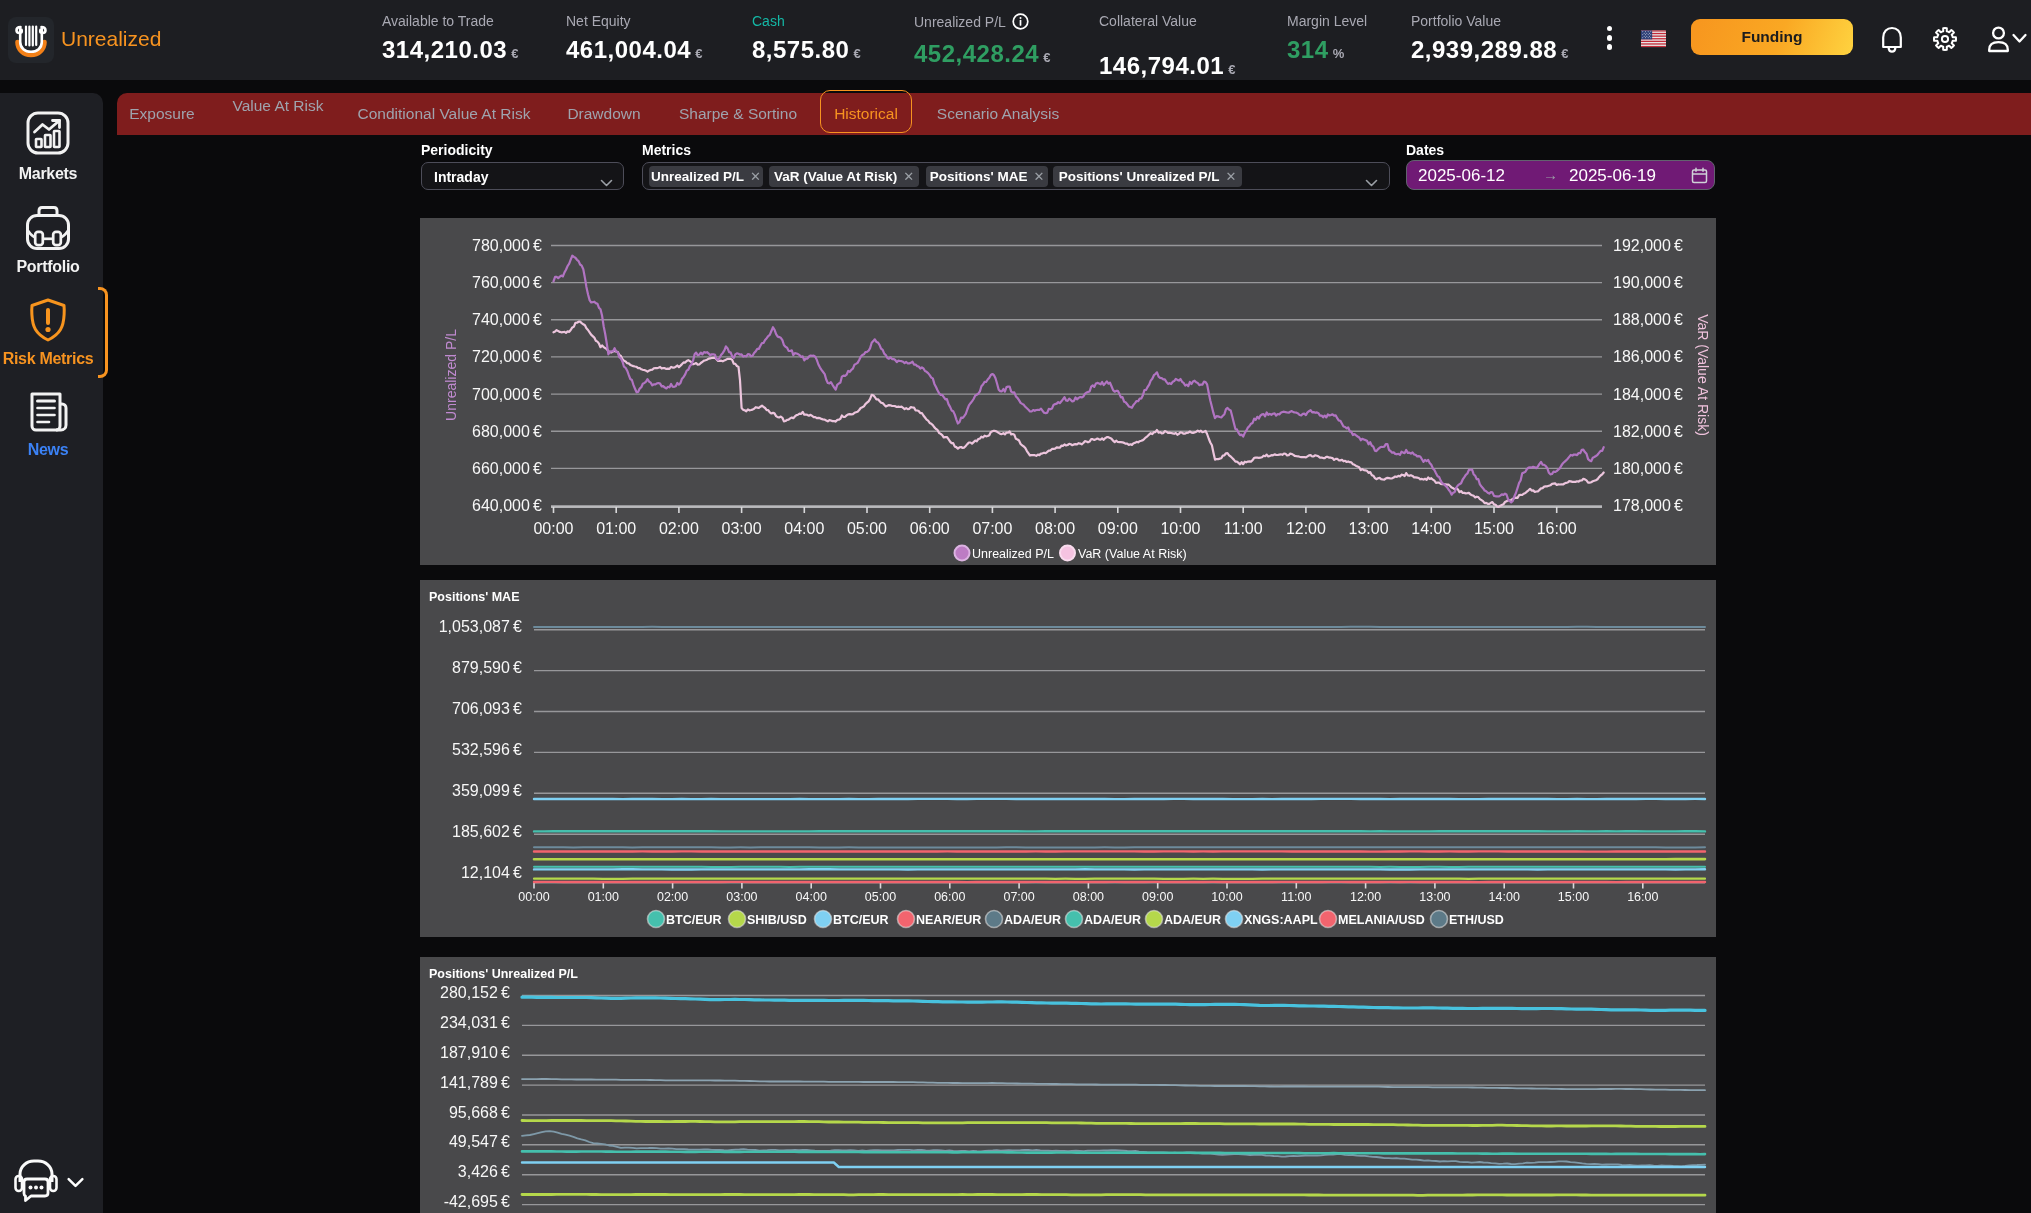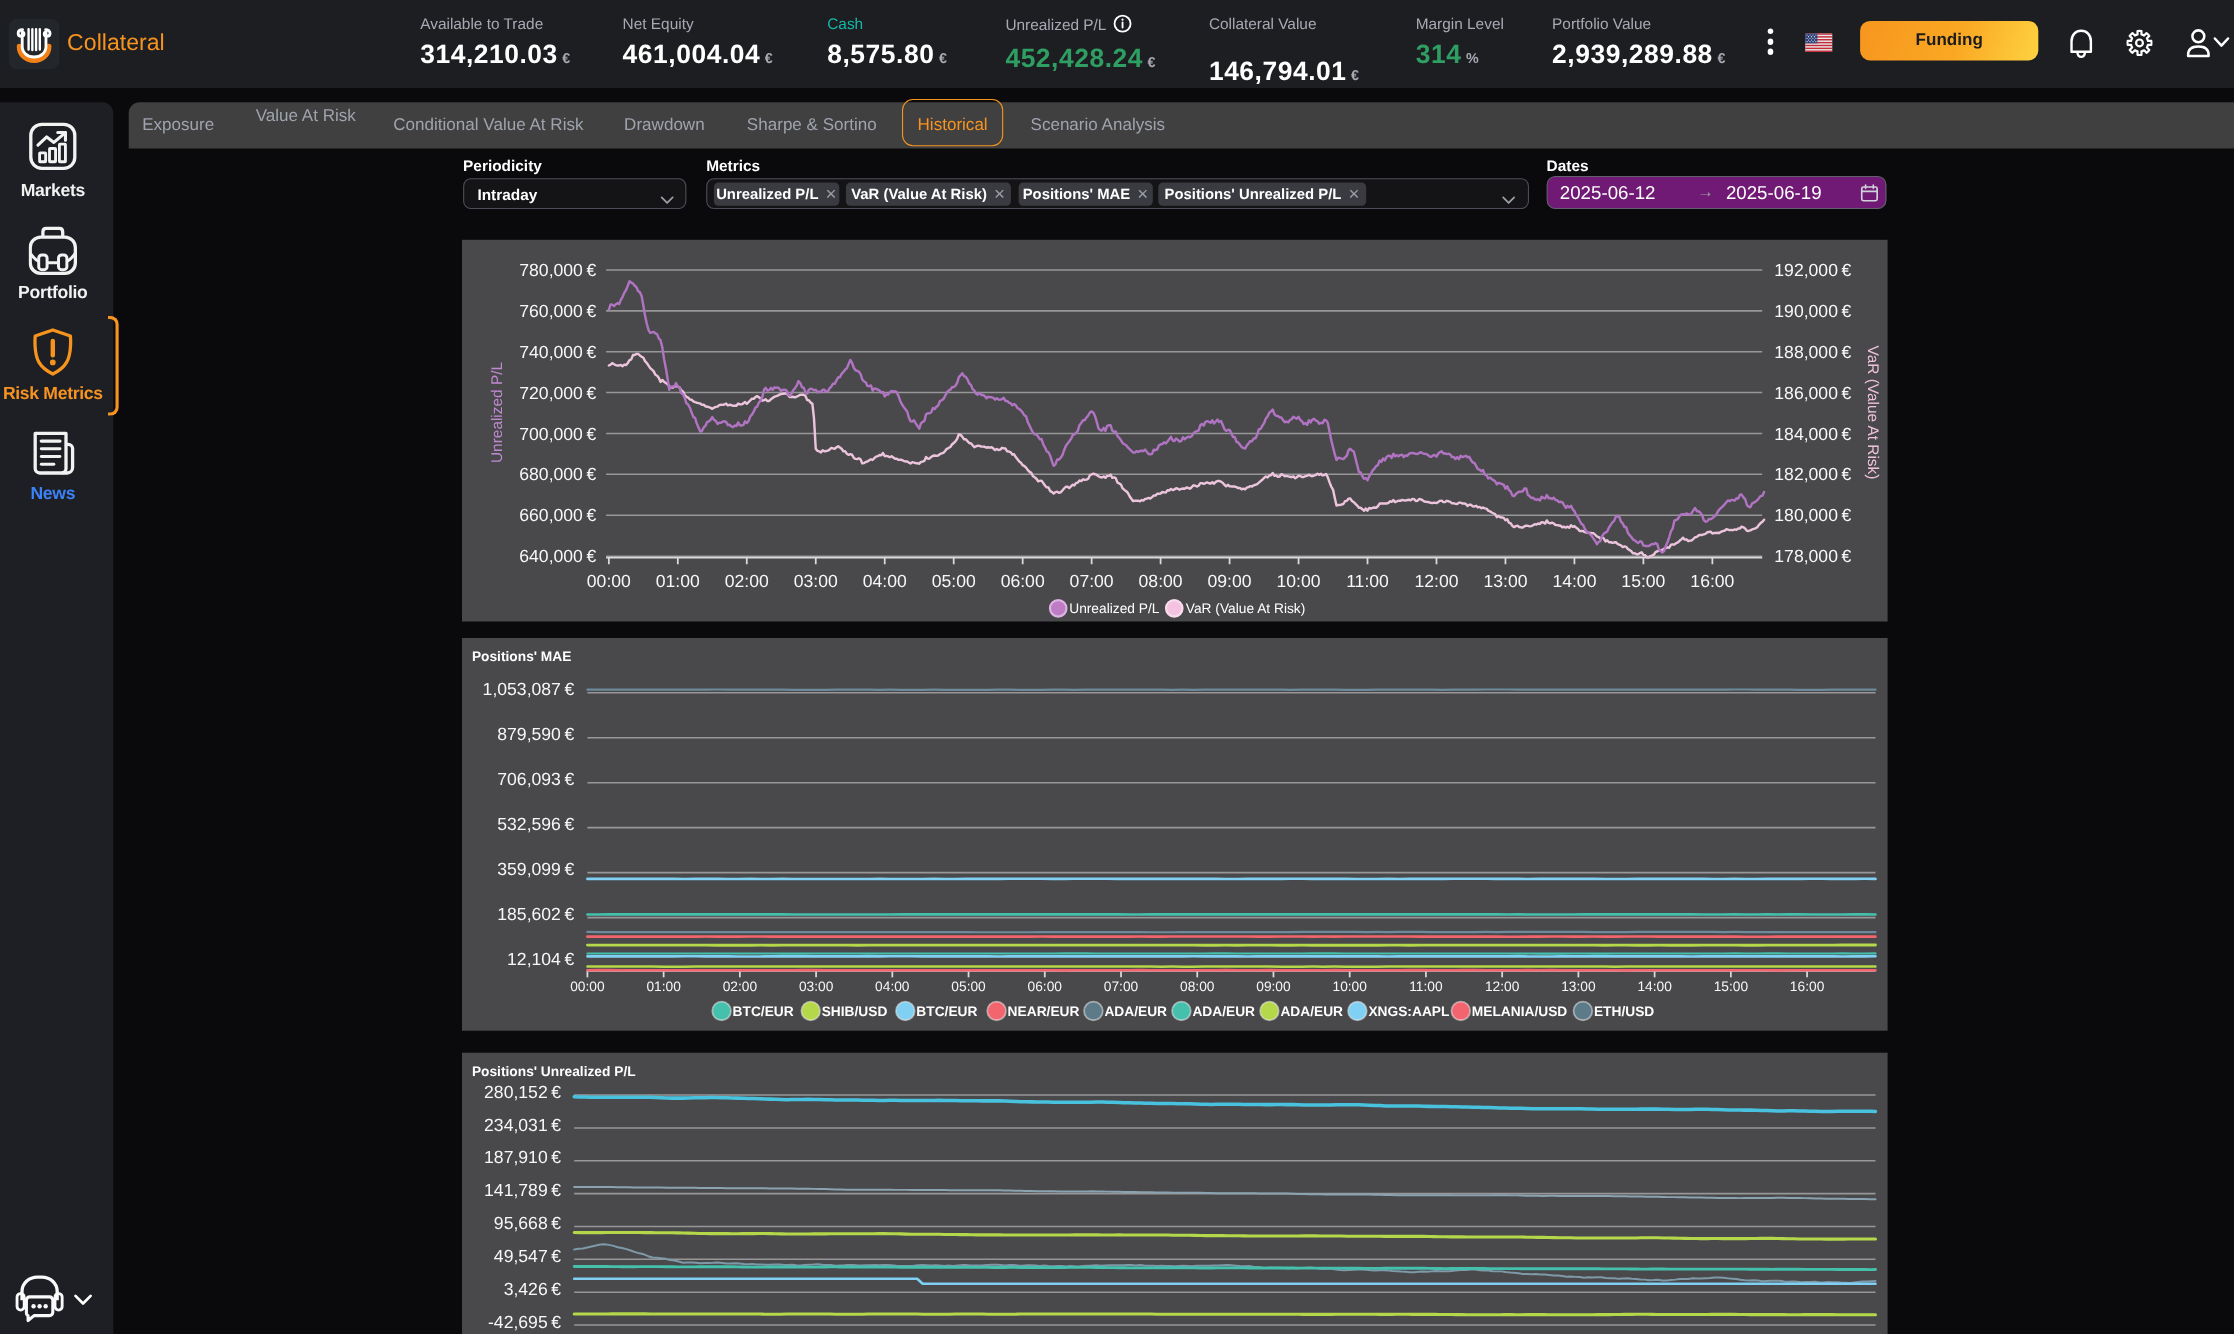--- a/index.html
+++ b/index.html
@@ -10,21 +10,21 @@
 <body>
 
 <div class="abs" style="left:0;top:0;width:2031px;height:80px;background:#1d1e22">
   <div class="abs" style="left:8px;top:17px;width:46px;height:46px;background:#23262b;border-radius:8px;display:flex;align-items:center;justify-content:center">
       <svg width="42" height="42" viewBox="0 0 42 42" fill="none">
 <path d="M7.5 23 C7.5 30.5 13.5 36 21 36 C28.5 36 34.5 30.5 34.5 23" stroke="#f28018" stroke-width="4.6" stroke-linecap="round"></path>
 <path d="M10.5 8 C8.2 8 6.5 9.2 6.5 11.2 C6.5 12.9 7.8 14 9.5 14 C10.8 14 11.8 13.2 11.8 12 C11.8 11 11 10.3 10.2 10.3 L10.2 23 C10.2 29 15 32.8 21 32.8 C27 32.8 31.8 29 31.8 23 L31.8 10.3 C31 10.3 30.2 11 30.2 12 C30.2 13.2 31.2 14 32.5 14 C34.2 14 35.5 12.9 35.5 11.2 C35.5 9.2 33.8 8 31.5 8" stroke="#ffffff" stroke-width="2.6" stroke-linecap="round"></path>
 <path d="M16 7.5 L16 26 M19.4 7.5 L19.4 26.5 M22.8 7.5 L22.8 26.5 M26.2 7.5 L26.2 26" stroke="#ffffff" stroke-width="2.2" stroke-linecap="round"></path>
 </svg>
     </div>
-  <div class="abs" style="left:61px;top:27px;font-size:21px;color:#f79320">Collateral</div>
+  <div class="abs" style="left:61px;top:27px;font-size:21px;color:#f79320">Unrealized</div>
   <div style="position:absolute;left:382px;top:13px">
 <div style="font-size:14px;color:#a9a9b3;white-space:nowrap">Available to Trade</div>
 <div style="font-size:24px;font-weight:bold;color:#ffffff;letter-spacing:0.5px;margin-top:7px;white-space:nowrap">314,210.03<span style="font-size:13px;color:#a9a9b3;font-weight:bold">&nbsp;€</span></div>
 </div>
 <div style="position:absolute;left:566px;top:13px">
 <div style="font-size:14px;color:#a9a9b3;white-space:nowrap">Net Equity</div>
 <div style="font-size:24px;font-weight:bold;color:#ffffff;letter-spacing:0.5px;margin-top:7px;white-space:nowrap">461,004.04<span style="font-size:13px;color:#a9a9b3;font-weight:bold">&nbsp;€</span></div>
 </div>
 <div style="position:absolute;left:752px;top:13px">
 <div style="font-size:14px;color:#14b8a6;white-space:nowrap">Cash</div>
@@ -154,21 +154,21 @@
 <path d="M13 27 C13 25.3 14.3 24 16 24 L34 24 C35.7 24 37 25.3 37 27 L37 38 C37 39.7 35.7 41 34 41 L20 41 L14.5 45.5 L14.5 41 C13.6 40.7 13 39.7 13 38.5 Z" stroke="#fafafa" stroke-width="2.8" stroke-linejoin="round" fill="#1e1f24"></path>
 <circle cx="19.5" cy="32.5" r="2" fill="#fafafa"></circle>
 <circle cx="25" cy="32.5" r="2" fill="#fafafa"></circle>
 <circle cx="30.5" cy="32.5" r="2" fill="#fafafa"></circle>
 </svg></div>
   <div class="abs" style="left:66px;top:1081px"><svg width="19" height="11" viewBox="0 0 13 8" fill="none">
         <path d="M1.5 1.5 L6.5 6.5 L11.5 1.5" stroke="#ffffff" stroke-width="1.8" stroke-linecap="round" stroke-linejoin="round"></path>
       </svg></div>
 </div>
 
-<div class="abs" style="left:117px;top:93px;width:1914px;height:42px;background:#404040;border-top-left-radius:10px">
+<div class="abs" style="left:117px;top:93px;width:1914px;height:42px;background:#7f1d1d;border-top-left-radius:10px">
 <div style="position:absolute;left:45px;top:0;height:42px;transform:translateX(-50%);display:flex;align-items:center">
       <span style="color:#9fa3ad;font-size:15.5px">Exposure</span>
     </div>
 <div style="position:absolute;left:161px;top:0;height:26px;transform:translateX(-50%);display:flex;align-items:center">
       <span style="color:#9fa3ad;font-size:15.5px">Value At Risk</span>
     </div>
 <div style="position:absolute;left:327px;top:0;height:42px;transform:translateX(-50%);display:flex;align-items:center">
       <span style="color:#9fa3ad;font-size:15.5px">Conditional Value At Risk</span>
     </div>
 <div style="position:absolute;left:487px;top:0;height:42px;transform:translateX(-50%);display:flex;align-items:center">

